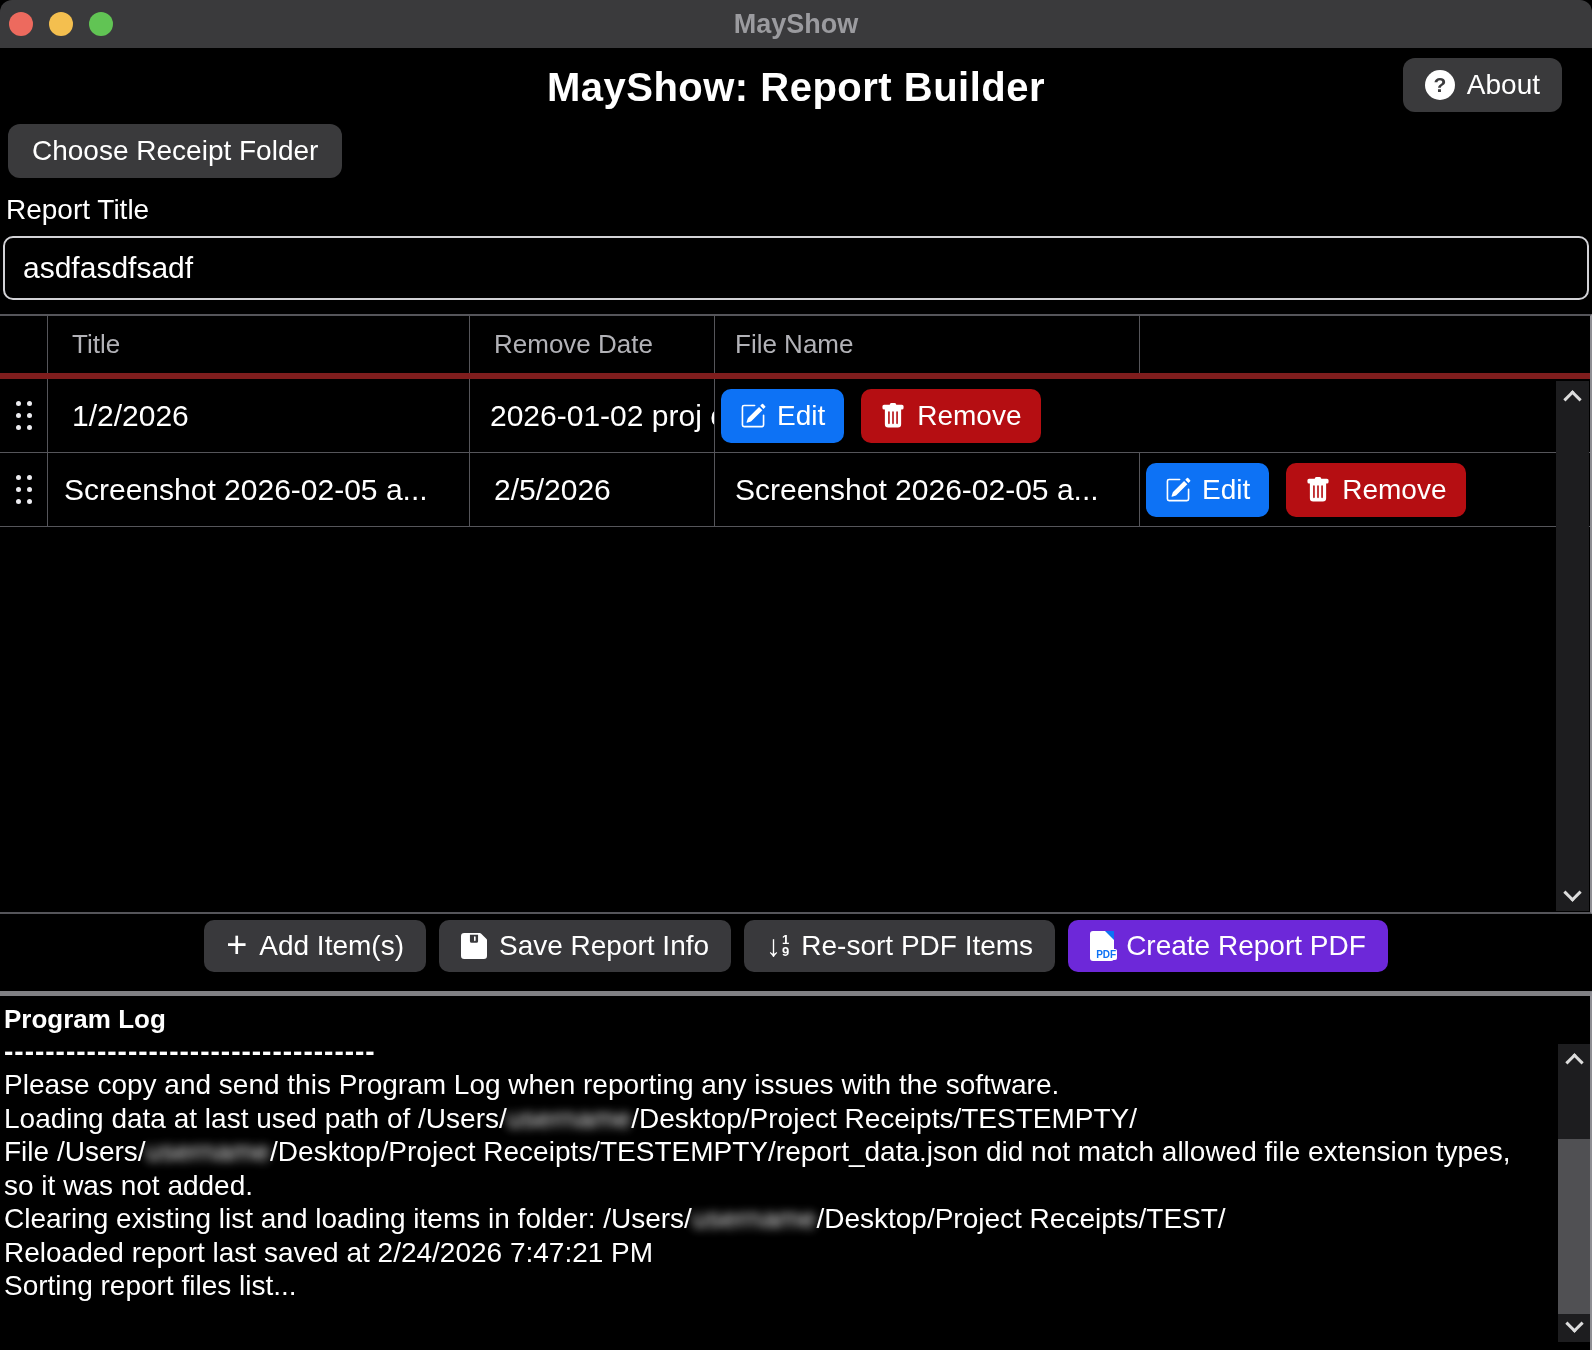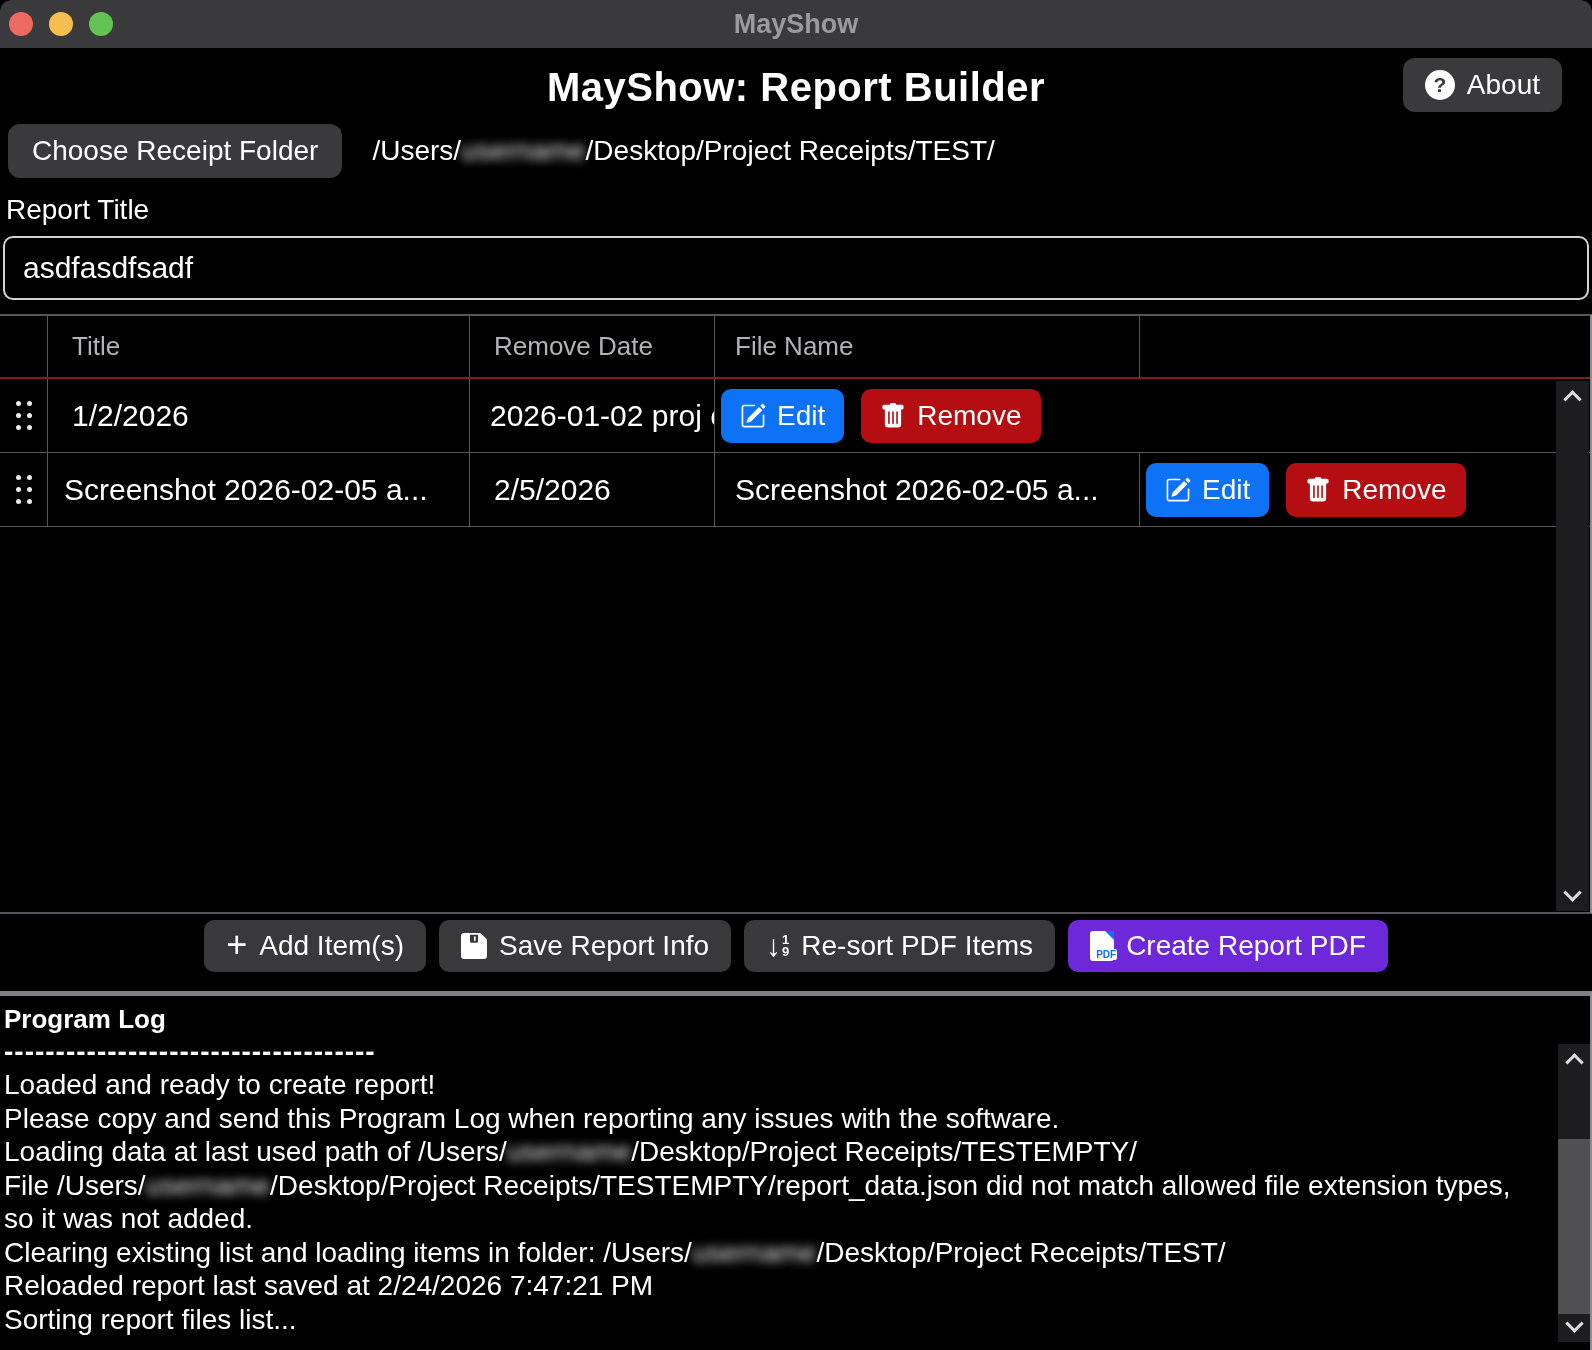--- a/index.html
+++ b/index.html
@@ -51,21 +51,21 @@
     background:#000; border:2px solid #d2d2d6; border-radius:10px;
     color:#fff; font-size:30px; font-family:inherit; padding:0 18px;
   }
   
   .table-wrap {
     position:relative; margin-top:14px; height:600px;
     border-top:2px solid #55555a; border-bottom:2px solid #55555a;
     border-right:2px solid #8e8e93; display:flex; flex-direction:column;
   }
   .trow { display:grid; grid-template-columns:48px 422px 245px 425px 1fr; }
-  .thead { height:63px; border-bottom:2px solid #7f1d1d; }
+  .thead { height:63px; border-bottom:6px solid #7f1d1d; }
   .thead .tcell { color:#b2b2b7; font-size:26px; display:flex; align-items:center; }
   .tcell { border-right:1px solid #55555a; overflow:hidden; white-space:nowrap; }
   .tcell.last { border-right:none; }
   .item-row { height:74px; border-bottom:1px solid #55555a; }
   .item-row .tcell { display:flex; align-items:center; font-size:30px; color:#fff; }
   .cell-title { padding-left:16px; }
   .cell-date { padding-left:24px; }
   .cell-file { padding-left:20px; }
   .thead .cell-title { padding-left:24px; }
   .drag-cell { display:flex; align-items:center; justify-content:center; cursor:grab; }
@@ -141,21 +141,20 @@
   <div class="app-header">
     <h1 class="app-title">MayShow: Report Builder</h1>
     <button class="about-btn">
       <span class="q-circle">?</span>
       <span>About</span>
     </button>
   </div>
 
   <div class="folder-row">
     <button class="choose-btn">Choose Receipt Folder</button>
-    <div class="folder-path"><span>/Users/</span><span class="redacted">username</span><span>/Desktop/Project Receipts/TEST/</span></div>
   </div>
 
   <div class="rt-label">Report Title</div>
   <input class="rt-input" type="text" value="asdfasdfsadf" style="">
 
   <div class="table-wrap">
     <div class="trow thead">
       <div class="tcell"></div>
       <div class="tcell cell-title">Title</div>
       <div class="tcell cell-date">Remove Date</div>
@@ -259,21 +258,20 @@
         <span class="pdf-text">PDF</span>
       </span>
       <span>Create Report PDF</span>
     </button>
   </div>
 
   <div class="log-divider"></div>
   <div class="log-section">
     <div class="log-title">Program Log</div>
     <div class="log-sep">------------------------------------</div>
-    <div class="log-line"><span>Loaded and ready to create report!</span><span class="redacted"></span><span></span></div>
     <div class="log-line"><span>Please copy and send this Program Log when reporting any issues with the software.</span><span class="redacted"></span><span></span></div>
     <div class="log-line"><span>Loading data at last used path of /Users/</span><span class="redacted">username</span><span>/Desktop/Project Receipts/TESTEMPTY/</span></div>
     <div class="log-line"><span>File /Users/</span><span class="redacted">username</span><span>/Desktop/Project Receipts/TESTEMPTY/report_data.json did not match allowed file extension types, so it was not added.</span></div>
     <div class="log-line"><span>Clearing existing list and loading items in folder: /Users/</span><span class="redacted">username</span><span>/Desktop/Project Receipts/TEST/</span></div>
     <div class="log-line"><span>Reloaded report last saved at 2/24/2026 7:47:21 PM</span><span class="redacted"></span><span></span></div>
     <div class="log-line"><span>Sorting report files list...</span><span class="redacted"></span><span></span></div>
 
     <div class="log-scroll-area">
       <span class="chev-wrap-top">
           <span class="chev up"></span>

